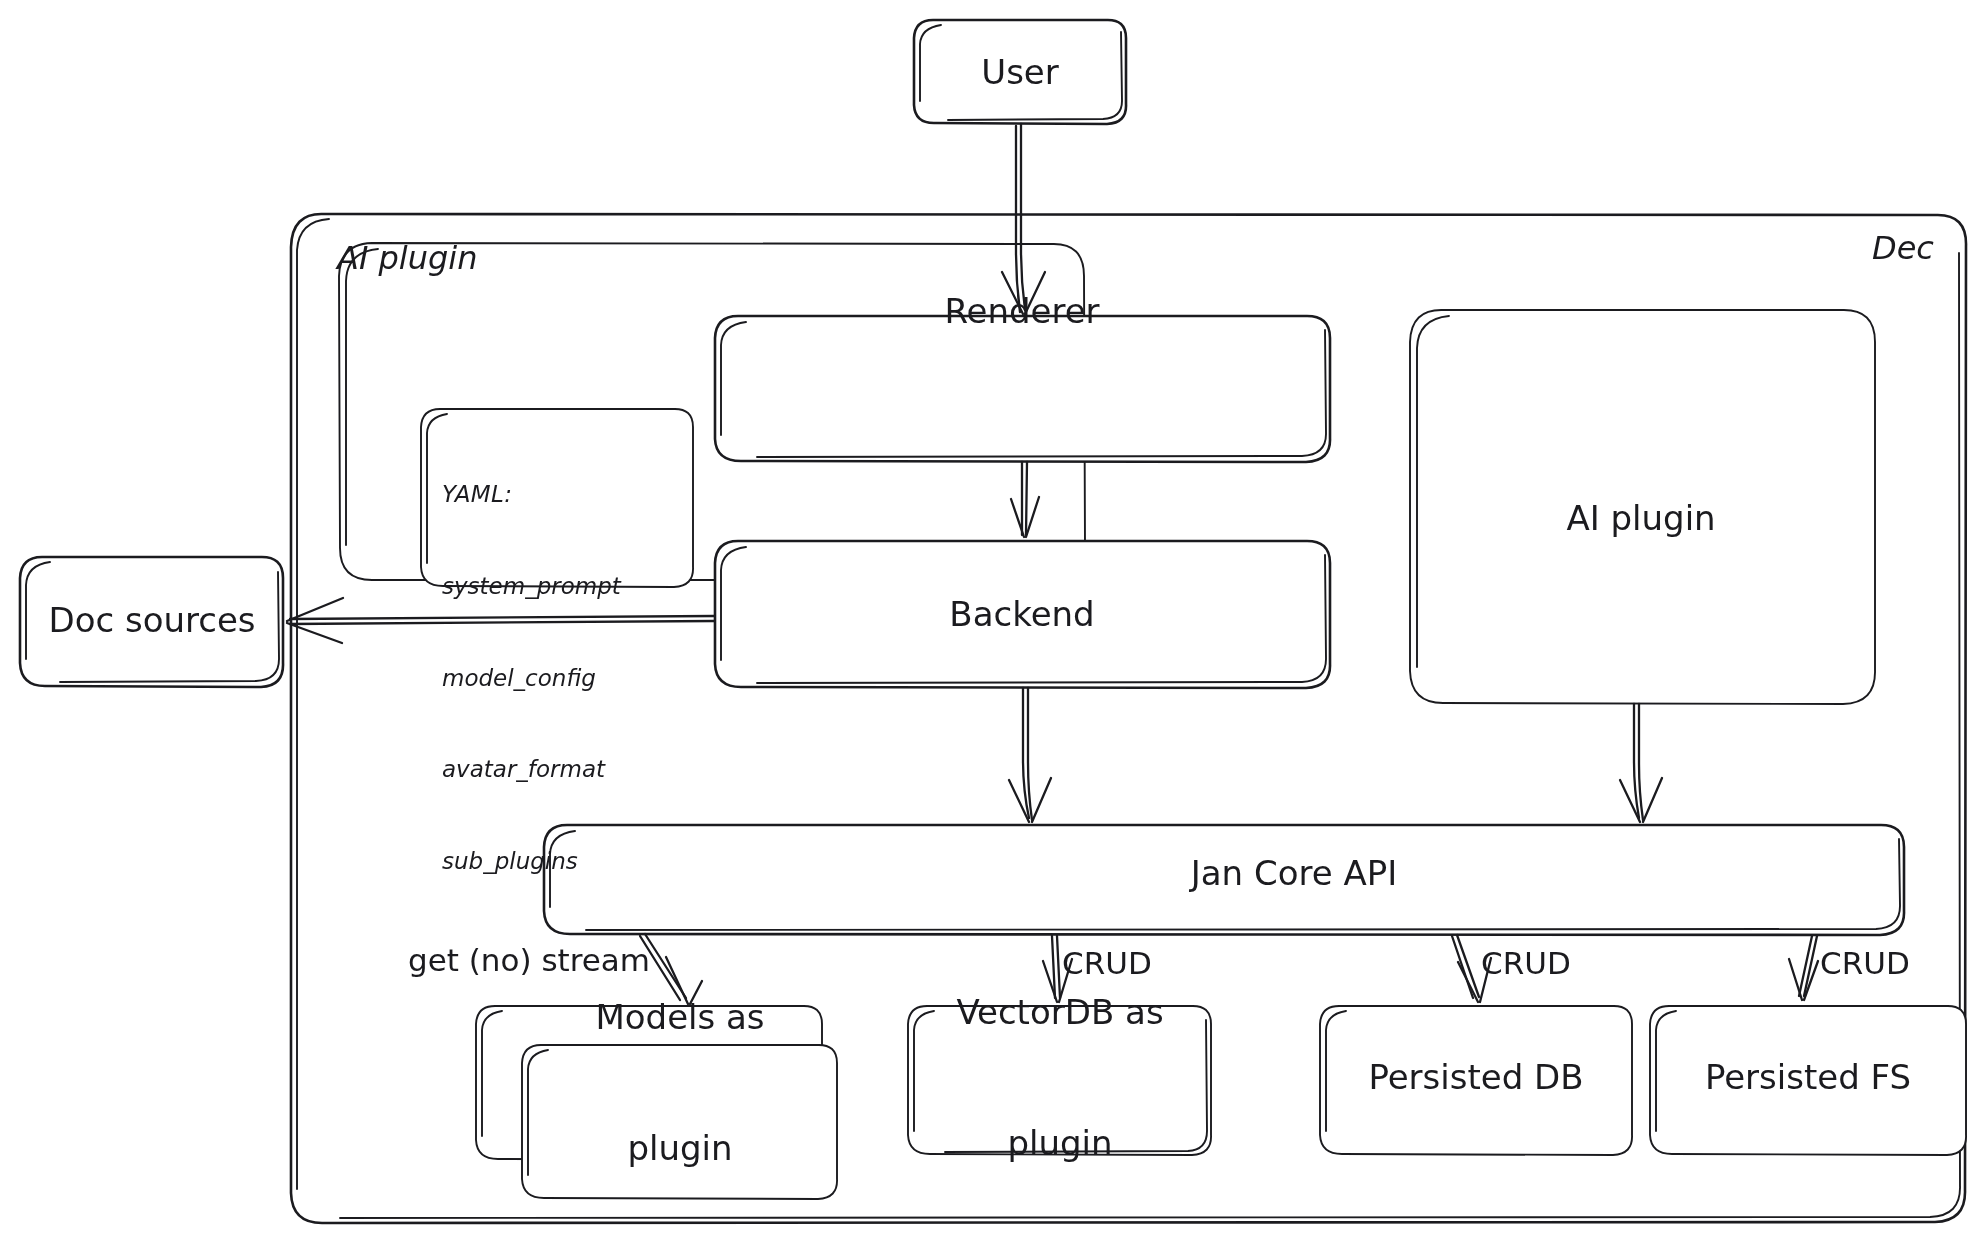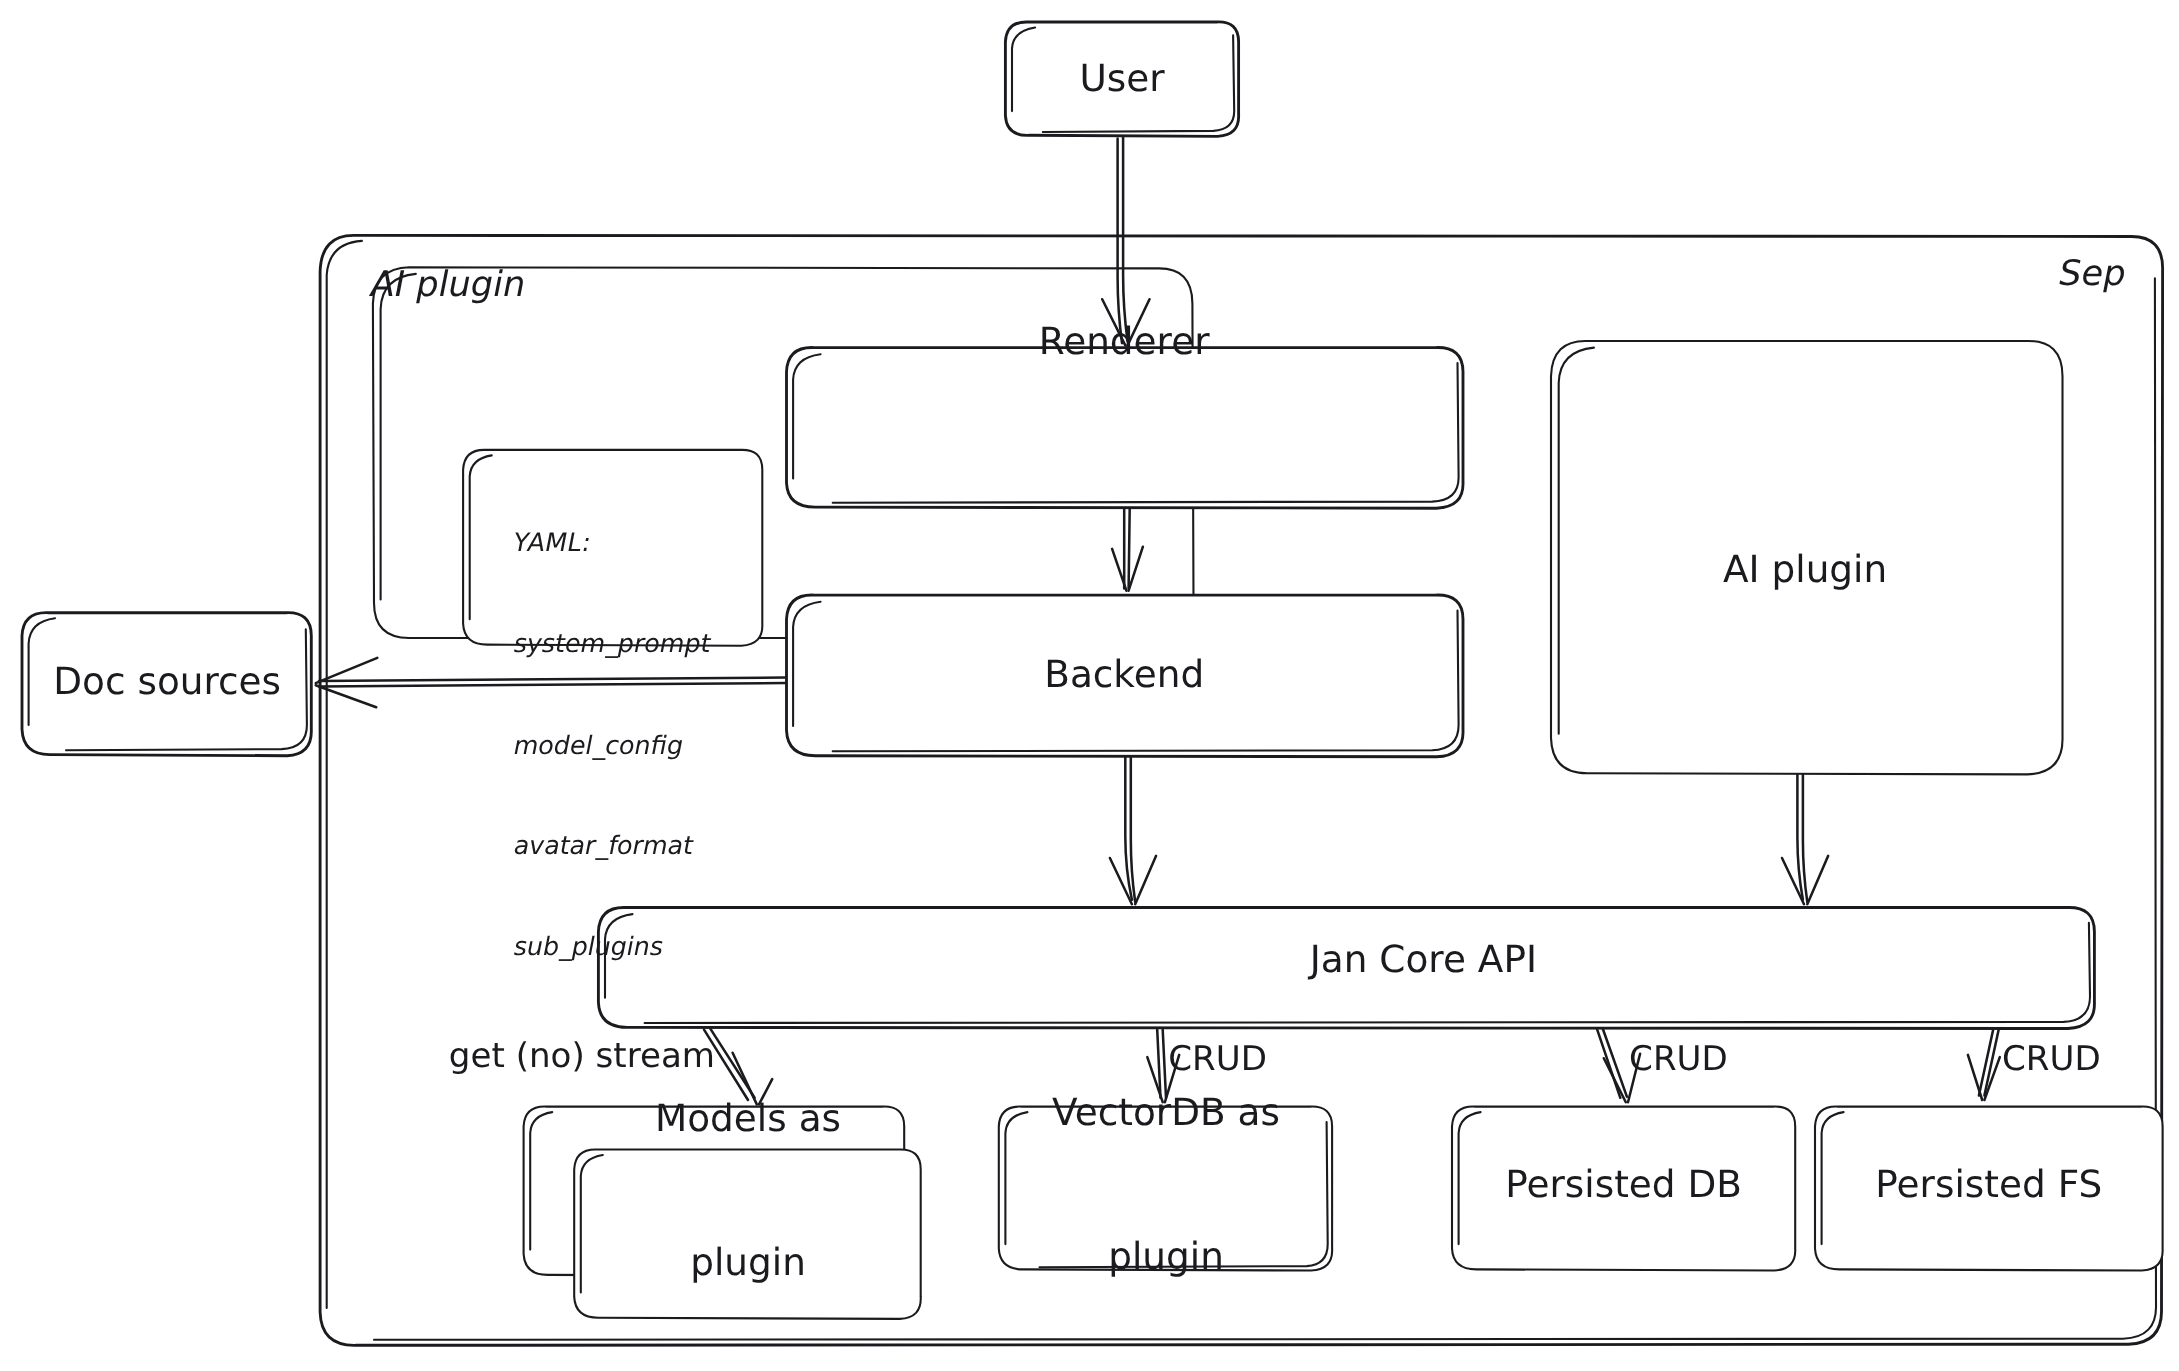--- a/index.html
+++ b/index.html
@@ -205,21 +205,21 @@
       <path class="conn" d="M1817 936 L1804 996"></path>
       <path class="conn" d="M1789 959 L1802 1000"></path>
       <path class="conn" d="M1818 961 L1804 1000"></path>
     </g>
   </svg>
 
   <div class="lbl node-label" style="left:1020px; top:72px;">User</div>
 
   <div class="lbl group-label" style="left:337px; top:240px;">AI plugin</div>
 
-  <div class="lbl group-label" style="left:1872px; top:230px;">Sep</div>
+  <div class="lbl group-label" style="left:1872px; top:230px;">Dec</div>
 
   <div class="lbl node-label" style="left:1022px; top:311px;">Renderer</div>
 
   <div class="lbl node-label" style="left:1022px; top:614px;">Backend</div>
 
   <div class="lbl node-label" style="left:1641px; top:518px;">AI plugin</div>
 
   <div class="lbl node-label" style="left:1294px; top:873px;">Jan Core API</div>
 
   <div class="lbl node-label" style="left:152px; top:620px;">Doc sources</div>
@@ -231,21 +231,21 @@
 
   <div class="lbl node-label two-line" style="left:1060px; top:1078px;">
     <div>VectorDB as</div>
     <div>plugin</div>
   </div>
 
   <div class="lbl node-label" style="left:1476px; top:1077px;">Persisted DB</div>
 
   <div class="lbl node-label" style="left:1808px; top:1077px;">Persisted FS</div>
 
-  <div class="lbl yaml-block" style="left:442px; top:418px;margin-left:25px;">
+  <div class="lbl yaml-block" style="left:442px; top:418px;">
     <div class="yaml-head">YAML:</div>
     <div>system_prompt</div>
     <div>model_config</div>
     <div>avatar_format</div>
     <div>sub_plugins</div>
   </div>
 
   <div class="lbl edge-label" style="left:1040px; top:158px;">
   </div>
 

